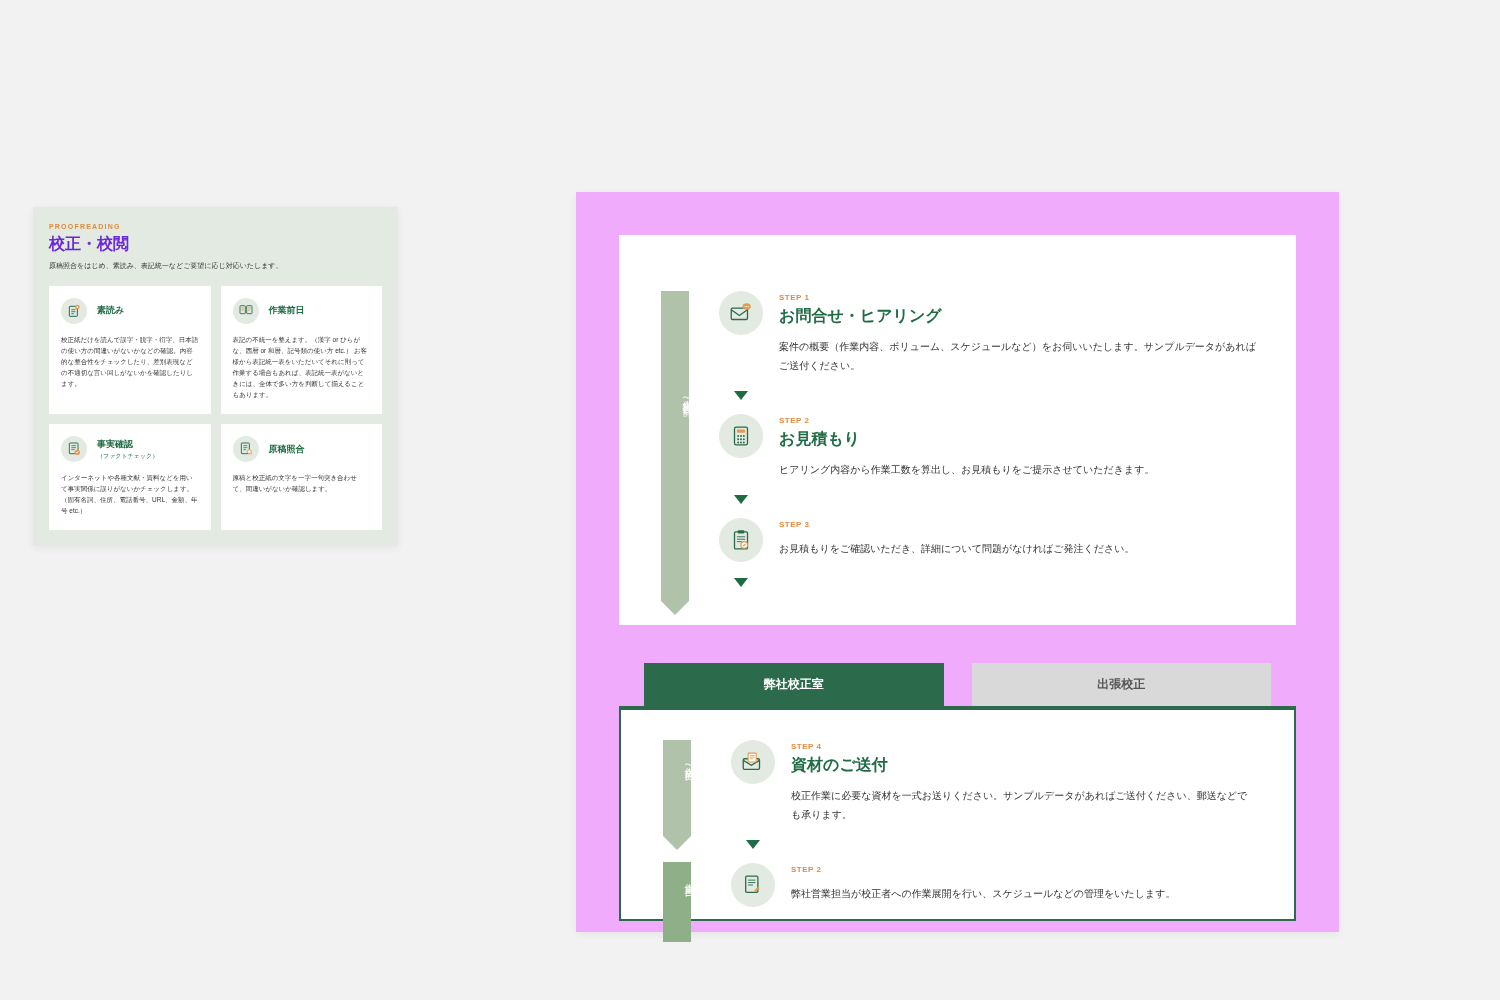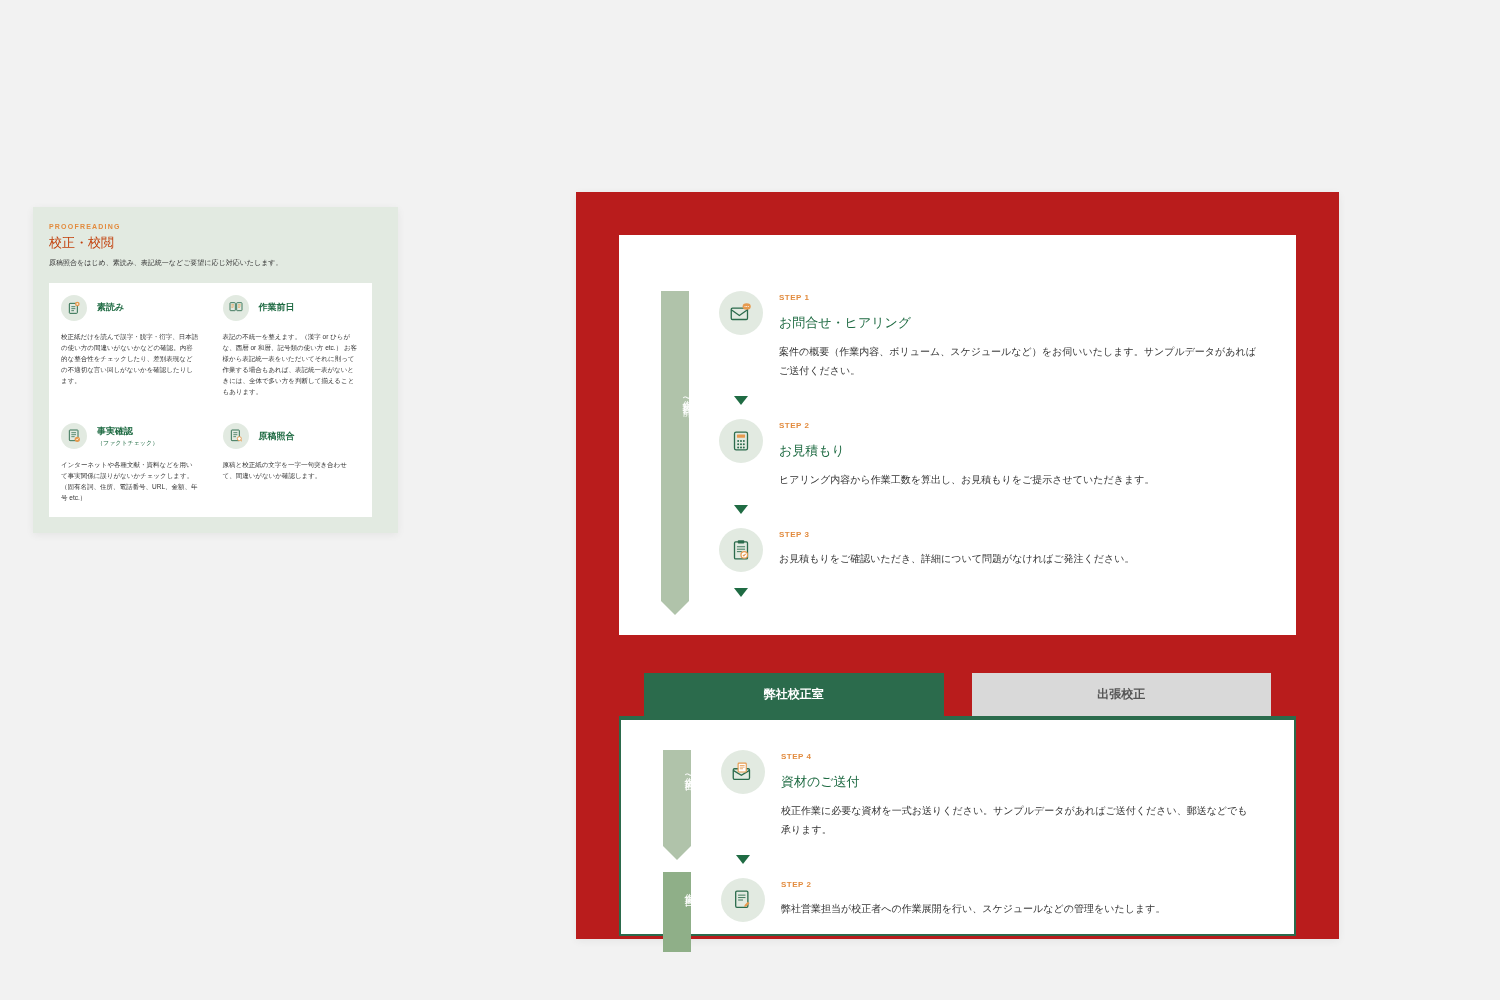--- a/index.html
+++ b/index.html
@@ -1,51 +1,51 @@
 <!DOCTYPE html>
 <html><head>
 <meta charset="utf-8">
 <style>
 *{margin:0;padding:0;box-sizing:border-box}
 body{background:#f2f2f2;font-family:-apple-system,"Hiragino Sans","Hiragino Kaku Gothic ProN",Meiryo,sans-serif;width:1500px;height:1000px;overflow:hidden;position:relative}
 .panel-left{position:absolute;left:33px;top:207px;width:365px;background:#e2eae1;padding:16px;box-shadow:0 2px 8px rgba(0,0,0,0.06)}
 .eyebrow{color:#e28b3e;font-size:7px;letter-spacing:1.2px;font-weight:700;text-transform:uppercase}
-.title{color:#c2410c;font-size:13px;font-weight:400;margin-top:4px}
+.title{color:#6d28d9;font-size:16px;font-weight:700;margin-top:4px}
 .lead{color:#333;font-size:7px;margin-top:5px;line-height:1.7}
-.cards{display:flex;flex-wrap:wrap;margin-top:14px}
+.cards{display:flex;flex-wrap:wrap;gap:10px;margin-top:14px}
 .card{background:#fff;width:calc(50% - 5px);padding:12px 12px 14px}
 .card-head{display:flex;align-items:center;gap:10px;margin-bottom:10px}
 .card-icon{width:26px;height:26px;border-radius:50%;background:#e2eae1;display:flex;align-items:center;justify-content:center}
 .card-icon svg{width:16px;height:16px}
 .card-title{color:#1f6b43;font-size:9px;font-weight:700}
 .card-sub{color:#1f6b43;font-size:6px;margin-top:1px}
 .card-desc{color:#333;font-size:6.5px;line-height:1.7}
-.panel-right{position:absolute;left:576px;top:192px;width:763px;background:#b91c1c;padding:43px 0 3px;box-shadow:0 2px 8px rgba(0,0,0,0.06)}
+.panel-right{position:absolute;left:576px;top:192px;width:763px;background:#f0abfc;padding:43px 0 11px;box-shadow:0 2px 8px rgba(0,0,0,0.06)}
 .flow-wrap{background:#fff;margin:0 43px;padding:56px 38px 24px 38px;position:relative}
 .flow-inner{display:flex;gap:26px}
 .timeline{flex:0 0 36px;position:relative}
 .tl-bar{position:absolute;left:4px;top:0;width:28px;height:310px;background:#b0c3aa}
 .tl-bar:after{content:"";position:absolute;left:0;top:100%;border-left:14px solid transparent;border-right:14px solid transparent;border-top:14px solid #b0c3aa}
 .tl-text{position:absolute;left:4px;top:100px;width:28px;text-align:center;color:#fff;font-size:9px;writing-mode:vertical-rl;letter-spacing:2px}
 .steps{flex:1}
 .step{display:flex;gap:16px;padding-bottom:12px}
 .step-icon{flex:0 0 44px;width:44px;height:44px;border-radius:50%;background:#e2eae1;display:flex;align-items:center;justify-content:center}
 .step-icon svg{width:26px;height:26px}
 .step-body{flex:1;padding-top:2px}
 .step-label{color:#e28b3e;font-size:8px;font-weight:700;letter-spacing:.5px}
-.step-title{color:#1f6b43;font-size:13px;font-weight:400;margin-top:12px}
+.step-title{color:#1f6b43;font-size:16px;font-weight:700;margin-top:4px}
 .step-desc{color:#333;font-size:10px;line-height:1.9;margin-top:10px}
 .arrow{width:44px;display:flex;justify-content:center;padding:4px 0 14px}
 .arrow:before{content:"";border-left:7px solid transparent;border-right:7px solid transparent;border-top:9px solid #1f6b43}
 .tabs{display:flex;margin:38px 68px 0;gap:28px}
 .tab{flex:1;text-align:center;padding:13px 0;font-size:12px;font-weight:700}
 .tab-active{background:#2b6b4c;color:#fff}
 .tab-inactive{background:#d9d9d9;color:#555}
 .tab-panel{background:#fff;margin:0 43px;border:2px solid #2b6b4c;border-top:4px solid #2b6b4c;padding:30px 38px 0}
-.flow-inner2{display:flex;gap:26px}
+.flow-inner2{display:flex;gap:36px}
 .timeline2{flex:0 0 36px;position:relative}
 .tl2a{position:absolute;left:4px;top:0;width:28px;height:96px;background:#b0c3aa}
 .tl2a:after{content:"";position:absolute;left:0;top:100%;border-left:14px solid transparent;border-right:14px solid transparent;border-top:14px solid #b0c3aa}
 .tl2a .tl-text{top:18px}
 .tl2b{position:absolute;left:4px;top:122px;width:28px;height:80px;background:#8faf88}
 .tl2b .tl-text{top:14px}
 </style>
 </head>
 <body>
 

